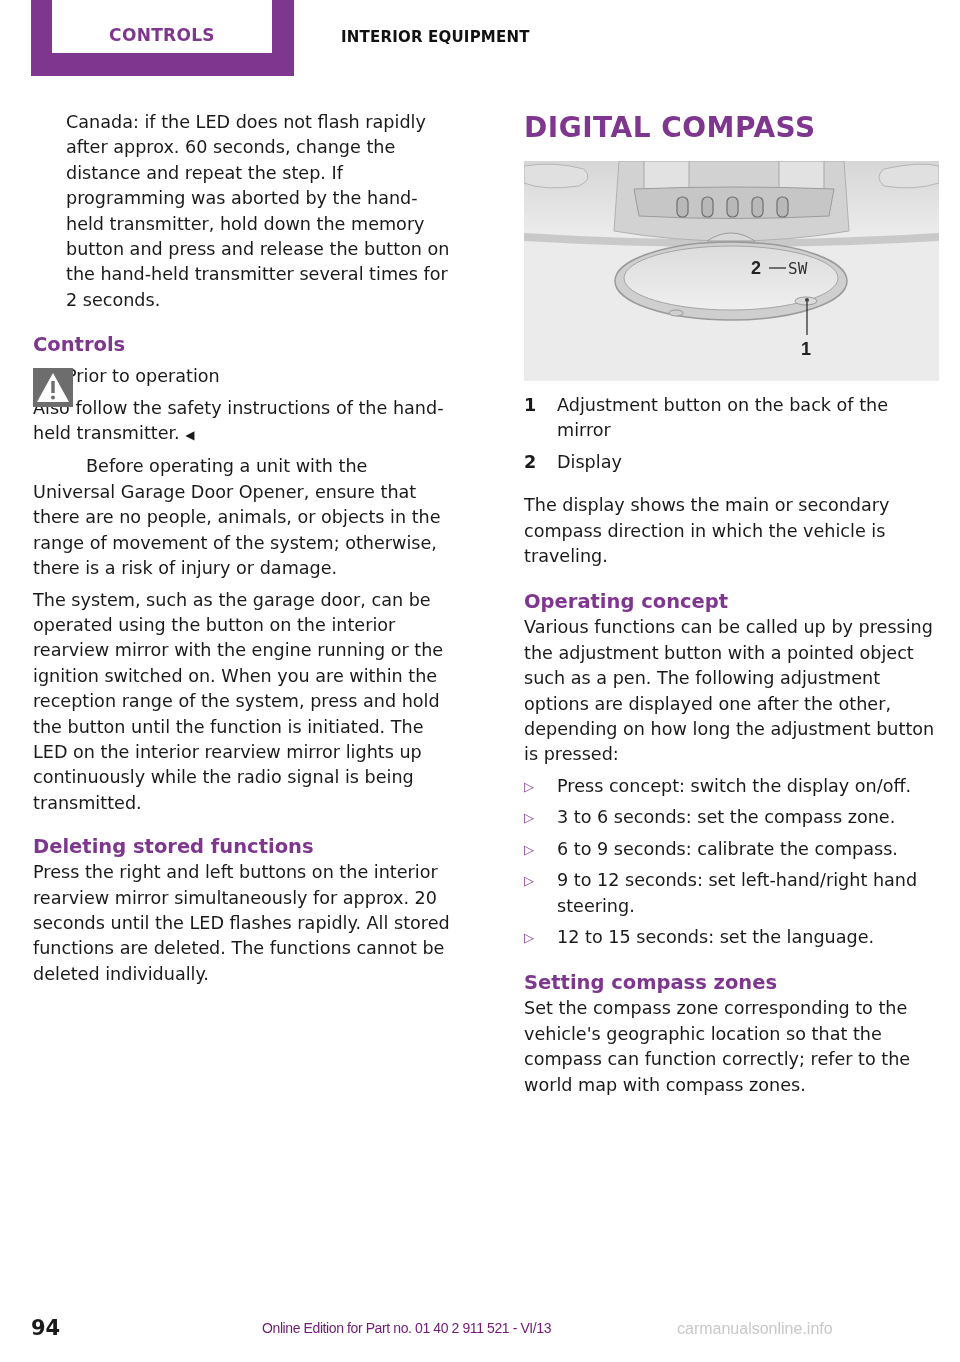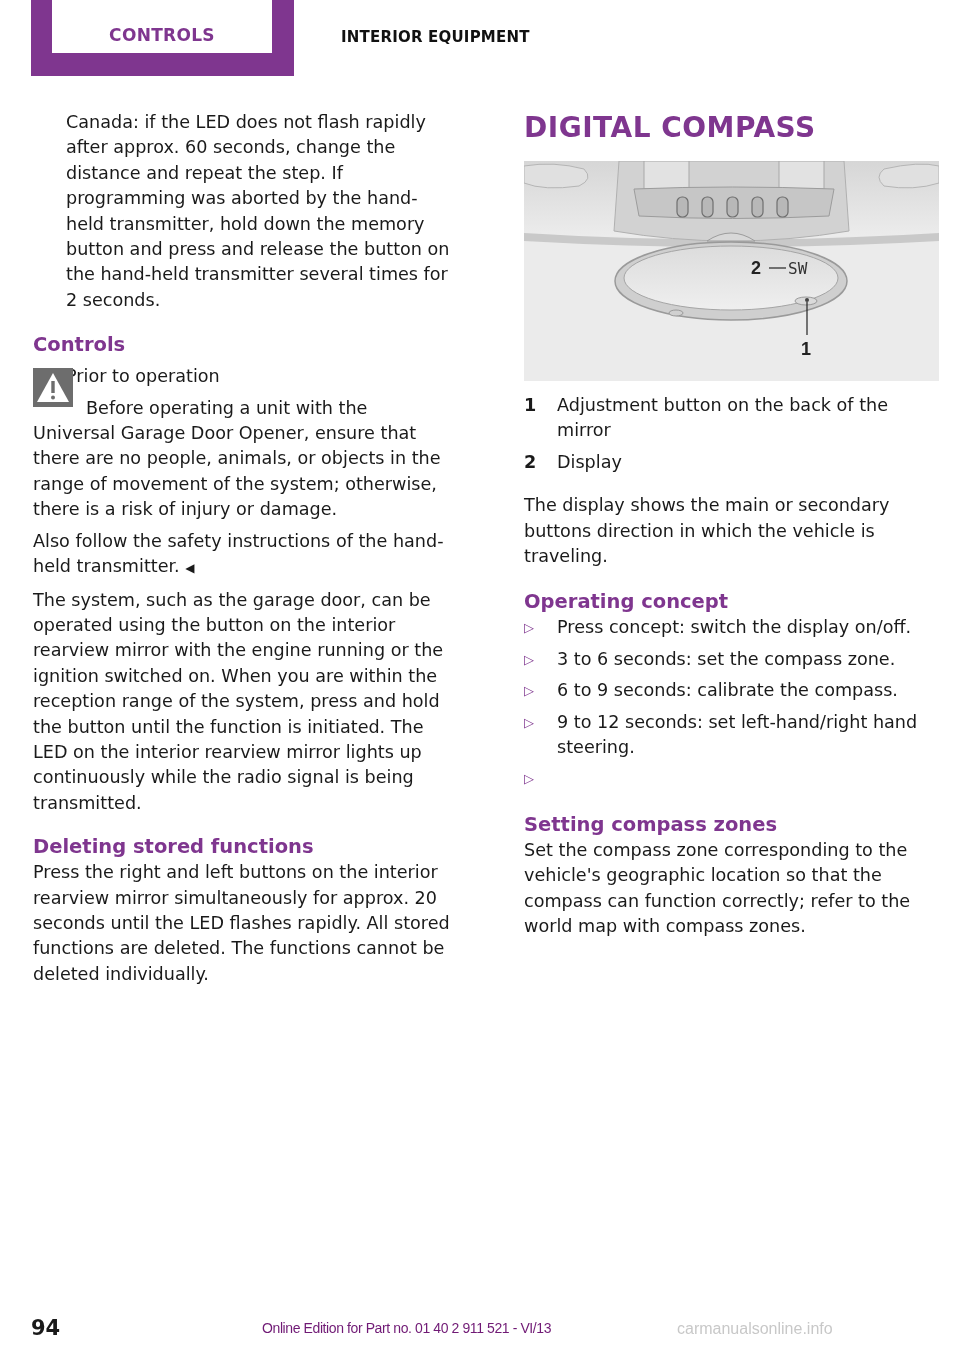--- a/index.html
+++ b/index.html
@@ -50,26 +50,26 @@
 
   <div class="warn-row">
     <div class="warn-icon">
       <svg width="40" height="39" viewBox="0 0 40 39">
         <polygon points="20,5 36,34 4,34" fill="#ffffff"></polygon>
         <rect x="18.3" y="13" width="3.4" height="12" fill="#6d6d6d"></rect>
         <circle cx="20" cy="29.5" r="2" fill="#6d6d6d"></circle>
       </svg>
     </div>
     <p class="indent" style="margin-bottom:6px;">Prior to operation</p>
-    <p style="text-indent:53px; margin-bottom:6px;">
-      <span>Before operating a unit with the Universal Garage Door Opener, ensure that there are no people, animals, or objects in the range of movement of the system; otherwise, there is a risk of injury or damage.</span>
-    </p>
     <p style="margin-bottom:6px;">
       <span>Also follow the safety instructions of the hand-held transmitter.</span>
       <span class="end-mark">◀</span>
+    </p>
+    <p style="text-indent:53px; margin-bottom:6px;">
+      <span>Before operating a unit with the Universal Garage Door Opener, ensure that there are no people, animals, or objects in the range of movement of the system; otherwise, there is a risk of injury or damage.</span>
     </p>
   </div>
 
   <p style="margin-bottom:18px;">The system, such as the garage door, can be operated using the button on the interior rearview mirror with the engine running or the ignition switched on. When you are within the reception range of the system, press and hold the button until the function is initiated. The LED on the interior rearview mirror lights up continuously while the radio signal is being transmitted.</p>
 
   <div class="h2">Deleting stored functions</div>
   <p>Press the right and left buttons on the interior rearview mirror simultaneously for approx. 20 seconds until the LED flashes rapidly. All stored functions are deleted. The functions cannot be deleted individually.</p>
 </div>
 
 <div class="col right">
@@ -126,43 +126,45 @@
     <div class="legend-row" style="margin-bottom:6px;">
       <span class="legend-num">1</span>
       <span>Adjustment button on the back of the mirror</span>
     </div>
     <div class="legend-row">
       <span class="legend-num">2</span>
       <span>Display</span>
     </div>
   </div>
 
-  <p style="margin-top:18px; margin-bottom:20px;">The display shows the main or secondary buttons direction in which the vehicle is traveling.</p>
+  <p style="margin-top:18px; margin-bottom:20px;">The display shows the main or secondary compass direction in which the vehicle is traveling.</p>
 
   <div class="h2">Operating concept</div>
+  <p style="margin-bottom:6px;">Various functions can be called up by pressing the adjustment button with a pointed object such as a pen. The following adjustment options are displayed one after the other, depending on how long the adjustment button is pressed:</p>
 
   <div>
     <div class="bullet" style="margin-bottom:6px;">
       <span class="bullet-mark">▷</span>
       <span>Press concept: switch the display on/off.</span>
     </div>
     <div class="bullet" style="margin-bottom:6px;">
       <span class="bullet-mark">▷</span>
       <span>3 to 6 seconds: set the compass zone.</span>
     </div>
     <div class="bullet" style="margin-bottom:6px;">
       <span class="bullet-mark">▷</span>
       <span>6 to 9 seconds: calibrate the compass.</span>
     </div>
     <div class="bullet" style="margin-bottom:6px;">
       <span class="bullet-mark">▷</span>
       <span>9 to 12 seconds: set left-hand/right hand steering.</span>
     </div>
     <div class="bullet">
       <span class="bullet-mark">▷</span>
+      <span>12 to 15 seconds: set the language.</span>
     </div>
   </div>
 
   <div class="h2" style="margin-top:20px;">Setting compass zones</div>
   <p>Set the compass zone corresponding to the vehicle's geographic location so that the compass can function correctly; refer to the world map with compass zones.</p>
 </div>
 
 <div class="footer-page">94</div>
 <div class="footer-edition">Online Edition for Part no. 01 40 2 911 521 - VI/13</div>
 <div class="watermark">carmanualsonline.info</div>

